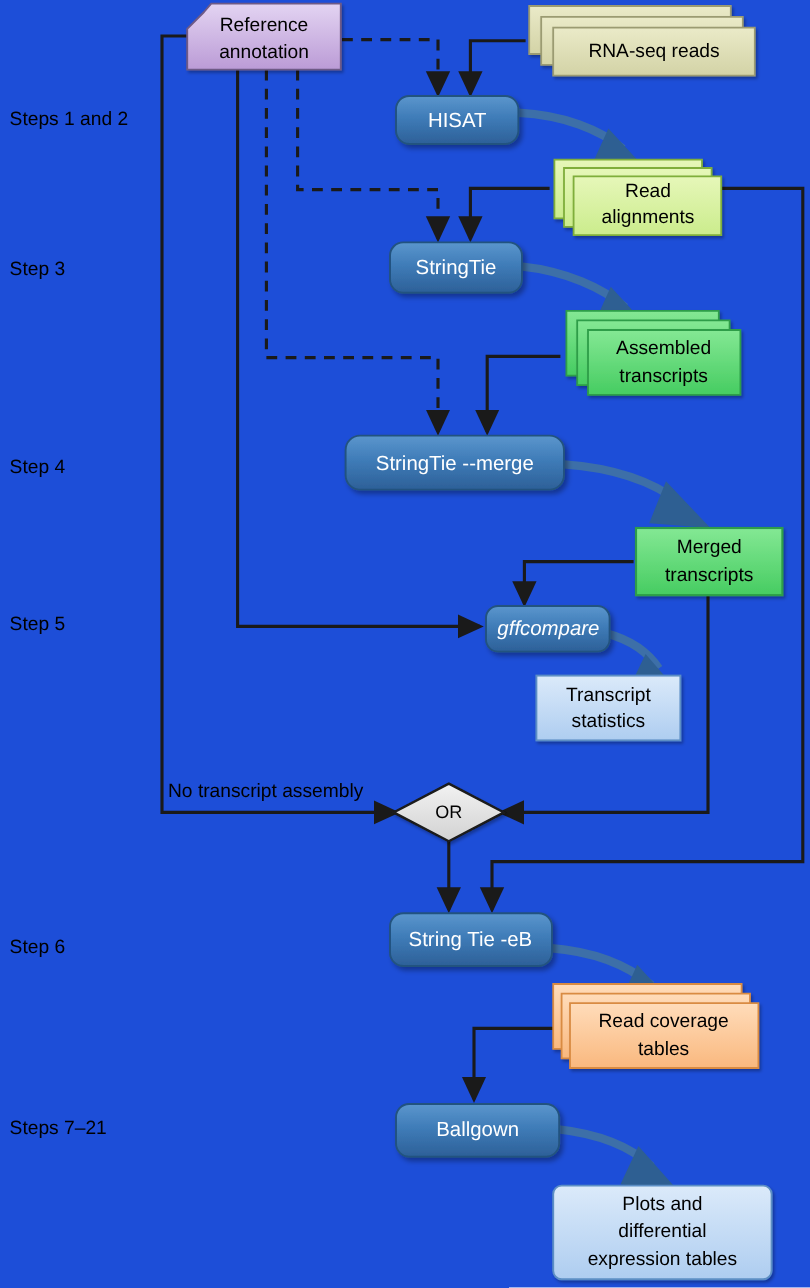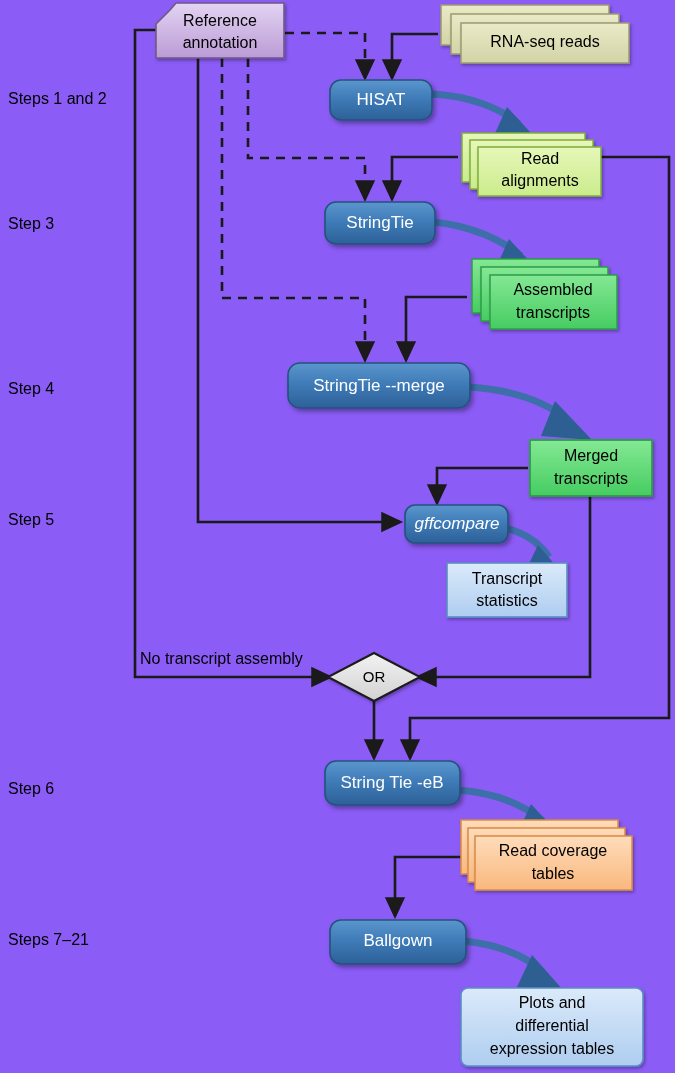--- a/index.html
+++ b/index.html
@@ -7,21 +7,21 @@
     padding: 0;
     background: #ffffff;
   }
   body {
     font-family: "Liberation Sans", sans-serif;
   }
   #diagram-root {
     position: relative;
     width: 675px;
     height: 1073px;
-    background: #8b5cf6;
+    background: #1d4ed8;
     overflow: hidden;
   }
   svg.canvas {
     position: absolute;
     left: 0;
     top: 0;
     width: 675px;
     height: 1073px;
   }
   .node-label {

